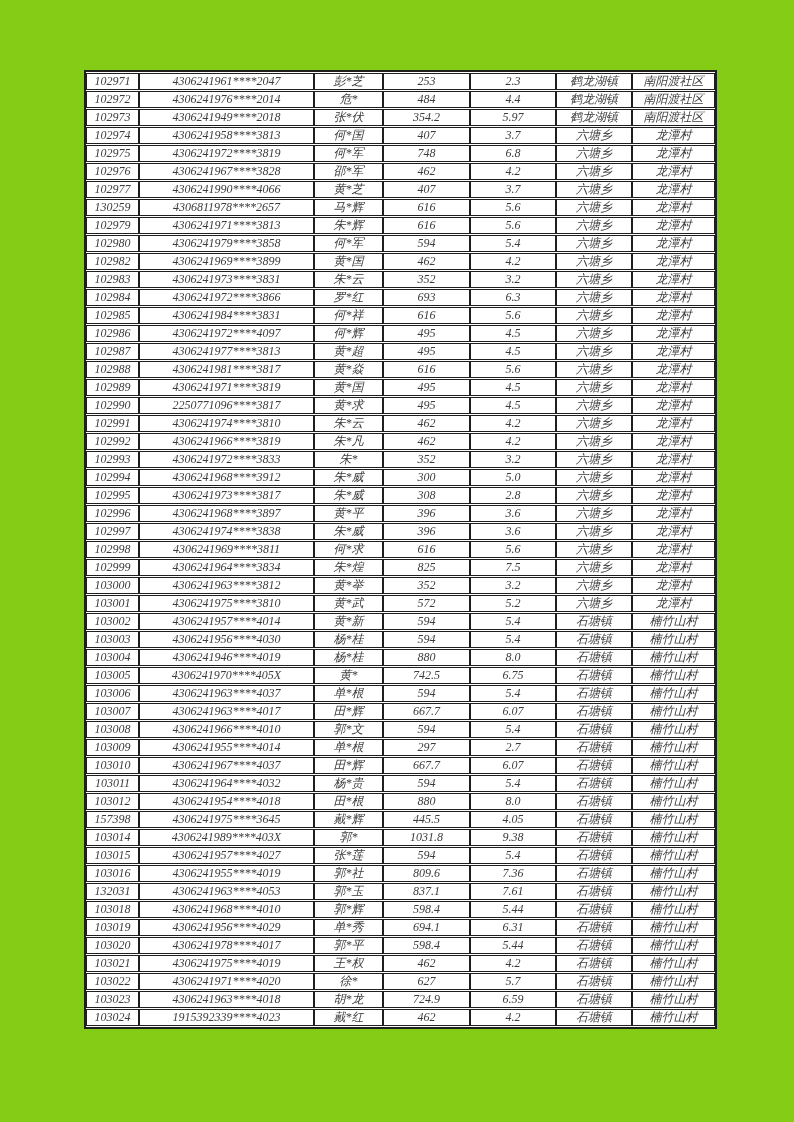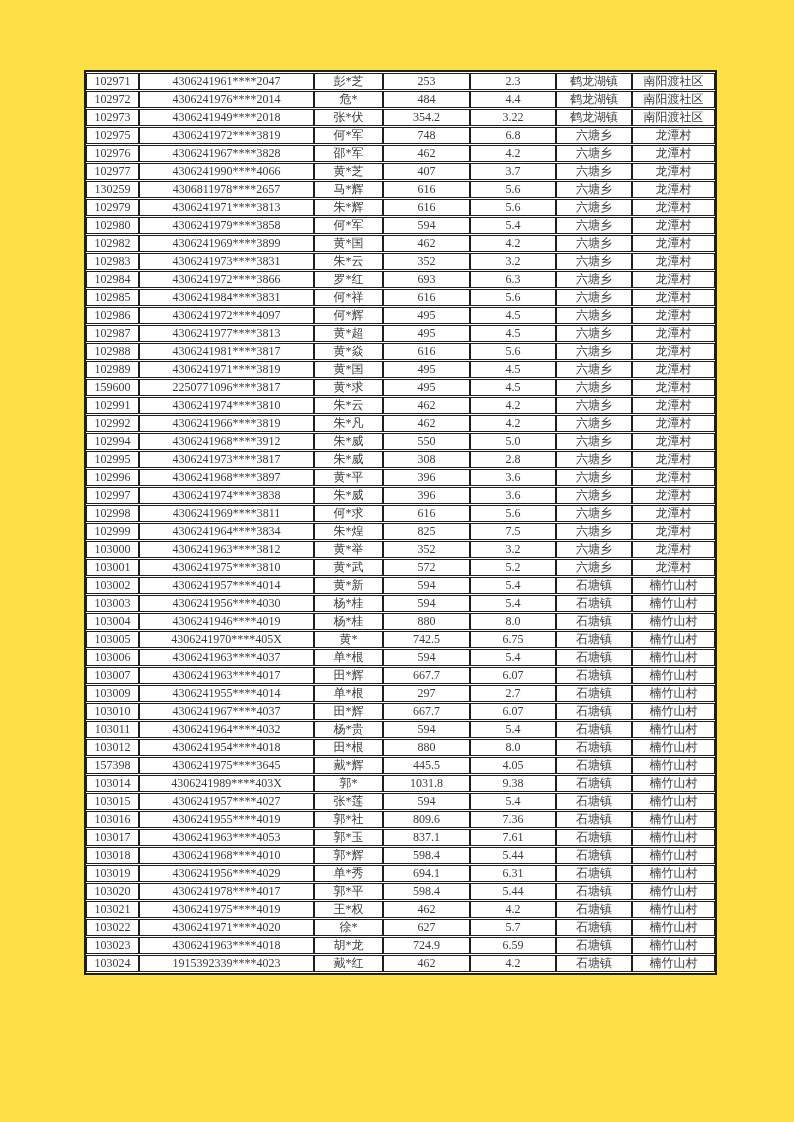--- a/index.html
+++ b/index.html
@@ -4,23 +4,24 @@
 <style>
   html, body {
     margin: 0;
     padding: 0;
     background: #ffffff;
   }
   .page {
     position: relative;
     width: 794px;
     height: 1122px;
-    background: #fde047;
+    background: #84cc16;
     overflow: hidden;
     font-family: "Liberation Serif", "DejaVu Serif", serif;
+    font-style: italic;
   }
   table.grid {
     position: absolute;
     left: 84px;
     top: 70px;
     width: 633px;
     table-layout: fixed;
     border-collapse: separate;
     border-spacing: 0 1px;
     border: 2px solid #1f1f1f;
@@ -70,23 +71,32 @@
           <td>484</td>
           <td>4.4</td>
           <td>鹤龙湖镇</td>
           <td>南阳渡社区</td>
         </tr>
         <tr>
           <td>102973</td>
           <td>4306241949****2018</td>
           <td>张*伏</td>
           <td>354.2</td>
-          <td>3.22</td>
+          <td>5.97</td>
           <td>鹤龙湖镇</td>
           <td>南阳渡社区</td>
+        </tr>
+        <tr>
+          <td>102974</td>
+          <td>4306241958****3813</td>
+          <td>何*国</td>
+          <td>407</td>
+          <td>3.7</td>
+          <td>六塘乡</td>
+          <td>龙潭村</td>
         </tr>
         <tr>
           <td>102975</td>
           <td>4306241972****3819</td>
           <td>何*军</td>
           <td>748</td>
           <td>6.8</td>
           <td>六塘乡</td>
           <td>龙潭村</td>
         </tr>
@@ -201,21 +211,21 @@
         <tr>
           <td>102989</td>
           <td>4306241971****3819</td>
           <td>黄*国</td>
           <td>495</td>
           <td>4.5</td>
           <td>六塘乡</td>
           <td>龙潭村</td>
         </tr>
         <tr>
-          <td>159600</td>
+          <td>102990</td>
           <td>2250771096****3817</td>
           <td>黄*求</td>
           <td>495</td>
           <td>4.5</td>
           <td>六塘乡</td>
           <td>龙潭村</td>
         </tr>
         <tr>
           <td>102991</td>
           <td>4306241974****3810</td>
@@ -228,24 +238,33 @@
         <tr>
           <td>102992</td>
           <td>4306241966****3819</td>
           <td>朱*凡</td>
           <td>462</td>
           <td>4.2</td>
           <td>六塘乡</td>
           <td>龙潭村</td>
         </tr>
         <tr>
+          <td>102993</td>
+          <td>4306241972****3833</td>
+          <td>朱*</td>
+          <td>352</td>
+          <td>3.2</td>
+          <td>六塘乡</td>
+          <td>龙潭村</td>
+        </tr>
+        <tr>
           <td>102994</td>
           <td>4306241968****3912</td>
           <td>朱*威</td>
-          <td>550</td>
+          <td>300</td>
           <td>5.0</td>
           <td>六塘乡</td>
           <td>龙潭村</td>
         </tr>
         <tr>
           <td>102995</td>
           <td>4306241973****3817</td>
           <td>朱*威</td>
           <td>308</td>
           <td>2.8</td>
@@ -354,20 +373,29 @@
         <tr>
           <td>103007</td>
           <td>4306241963****4017</td>
           <td>田*辉</td>
           <td>667.7</td>
           <td>6.07</td>
           <td>石塘镇</td>
           <td>楠竹山村</td>
         </tr>
         <tr>
+          <td>103008</td>
+          <td>4306241966****4010</td>
+          <td>郭*文</td>
+          <td>594</td>
+          <td>5.4</td>
+          <td>石塘镇</td>
+          <td>楠竹山村</td>
+        </tr>
+        <tr>
           <td>103009</td>
           <td>4306241955****4014</td>
           <td>单*根</td>
           <td>297</td>
           <td>2.7</td>
           <td>石塘镇</td>
           <td>楠竹山村</td>
         </tr>
         <tr>
           <td>103010</td>
@@ -426,21 +454,21 @@
         <tr>
           <td>103016</td>
           <td>4306241955****4019</td>
           <td>郭*社</td>
           <td>809.6</td>
           <td>7.36</td>
           <td>石塘镇</td>
           <td>楠竹山村</td>
         </tr>
         <tr>
-          <td>103017</td>
+          <td>132031</td>
           <td>4306241963****4053</td>
           <td>郭*玉</td>
           <td>837.1</td>
           <td>7.61</td>
           <td>石塘镇</td>
           <td>楠竹山村</td>
         </tr>
         <tr>
           <td>103018</td>
           <td>4306241968****4010</td>

